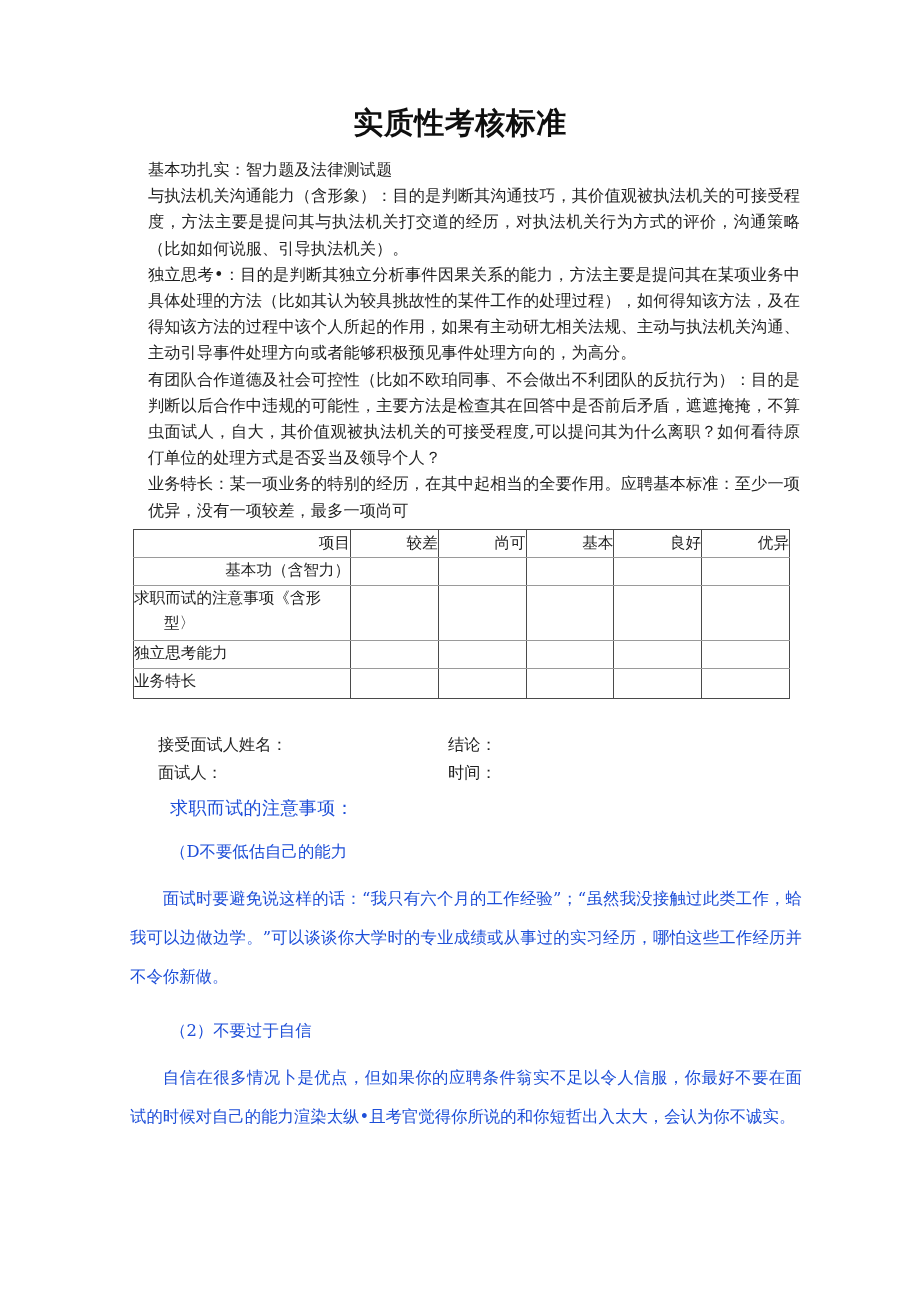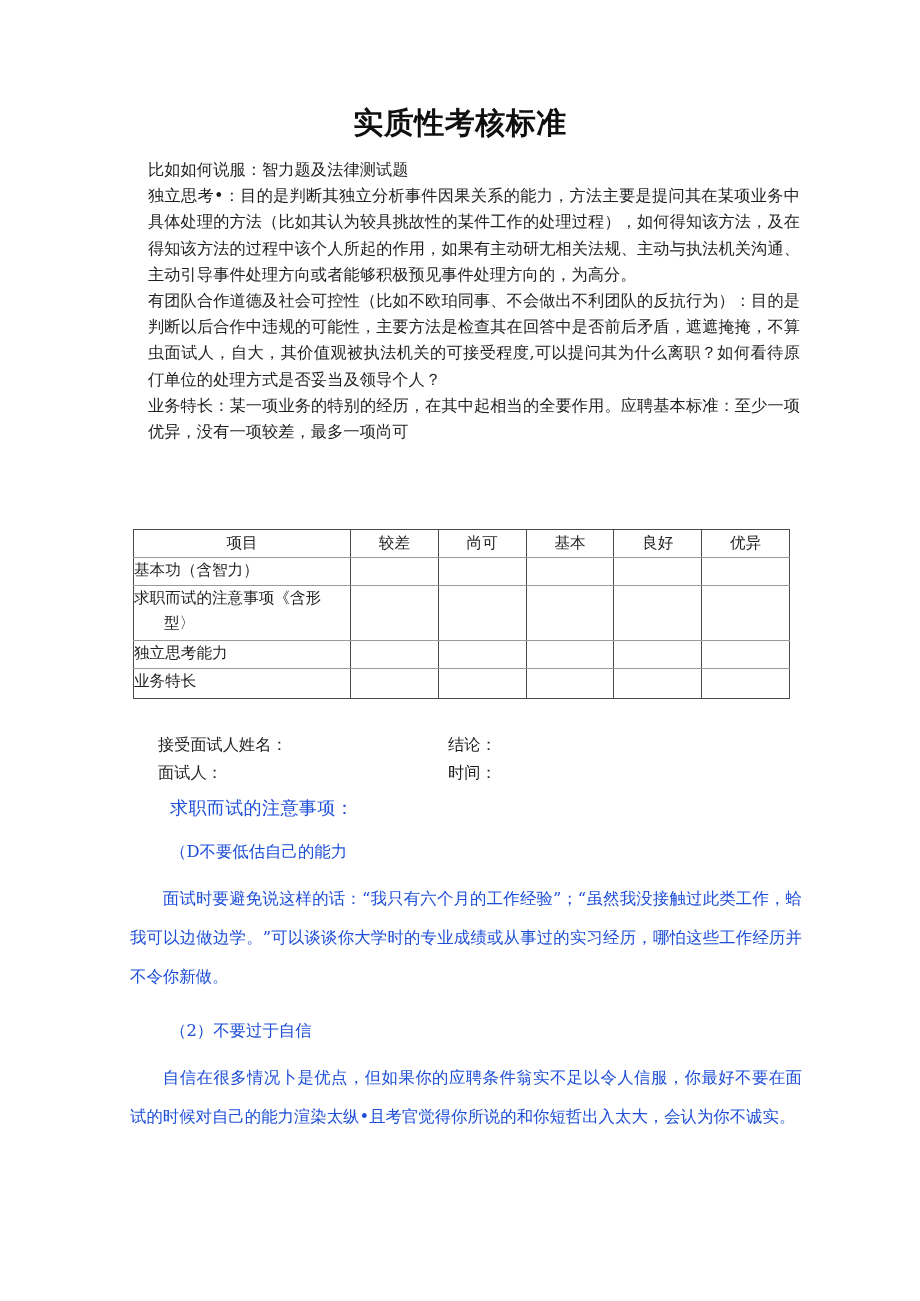--- a/index.html
+++ b/index.html
@@ -93,21 +93,21 @@
   .th-cell {
     text-align: center;
     height: 26px;
     line-height: 26px;
   }
   .item-cell {
     text-align: left;
     padding-left: 2px;
     line-height: 25px;
   }
-  .r-h1 { height: 27px; }
+  .r-h1 { height: 27px; text-align: right; }
   .r-h2 { height: 54px; }
   .r-h3 { height: 27px; }
   .r-h4 { height: 56px; }
   .r-h5 { height: 29px; }
   .wrap-indent {
     display: block;
     padding-left: 30px;
   }
 
   
@@ -166,21 +166,22 @@
   .note-gap { height: 14px; }
 </style>
 </head>
 <body>
 
 <div class="page">
 
   <div class="doc-title">实质性考核标准</div>
 
   <div class="body-block">
-    <p class="para tight">比如如何说服：智力题及法律测试题</p>
+    <p class="para tight">基本功扎实：智力题及法律测试题</p>
+    <p class="para">与执法机关沟通能力（含形象）：目的是判断其沟通技巧，其价值观被执法机关的可接受程度，方法主要是提问其与执法机关打交道的经历，对执法机关行为方式的评价，沟通策略（比如如何说服、引导执法机关）。</p>
     <p class="para">独立思考•：目的是判断其独立分析事件因果关系的能力，方法主要是提问其在某项业务中具体处理的方法（比如其认为较具挑故性的某件工作的处理过程），如何得知该方法，及在得知该方法的过程中该个人所起的作用，如果有主动研尢相关法规、主动与执法机关沟通、主动引导事件处理方向或者能够积极预见事件处理方向的，为高分。</p>
     <p class="para">有团队合作道德及社会可控性（比如不欧珀同事、不会做出不利团队的反抗行为）：目的是判断以后合作中违规的可能性，主要方法是检查其在回答中是否前后矛盾，遮遮掩掩，不算虫面试人，自大，其价值观被执法机关的可接受程度,可以提问其为什么离职？如何看待原仃单位的处理方式是否妥当及领导个人？</p>
     <p class="para">业务特长：某一项业务的特别的经历，在其中起相当的全要作用。应聘基本标准：至少一项优异，没有一项较差，最多一项尚可</p>
   </div>
 
   <table class="rating-table">
     <tbody>
       <tr>
         <th class="th-cell col-item r-h1">项目</th>
         <th class="th-cell col-score r-h1">较差</th>

